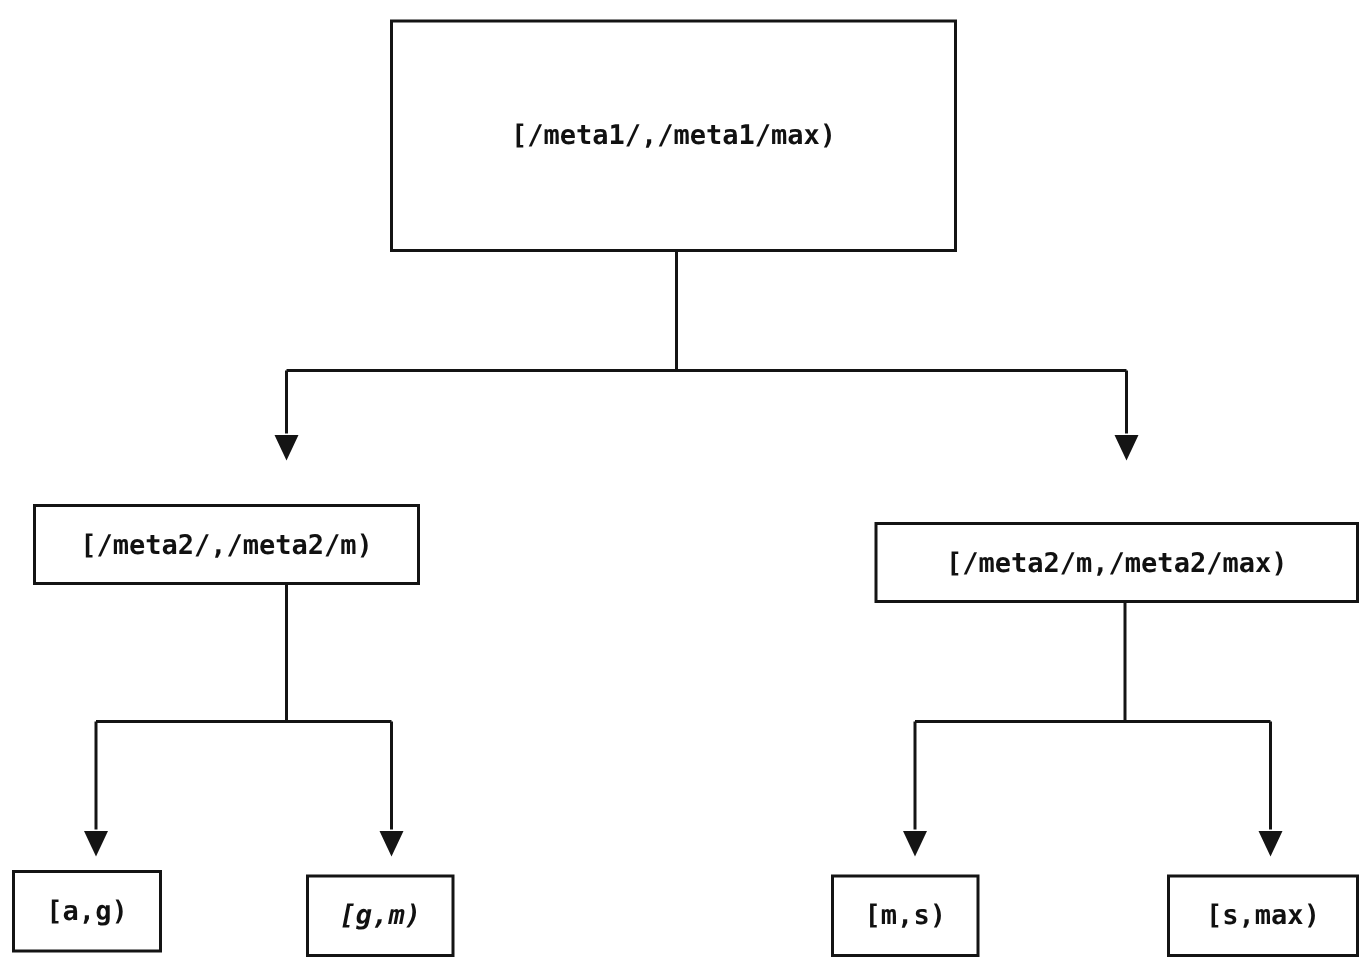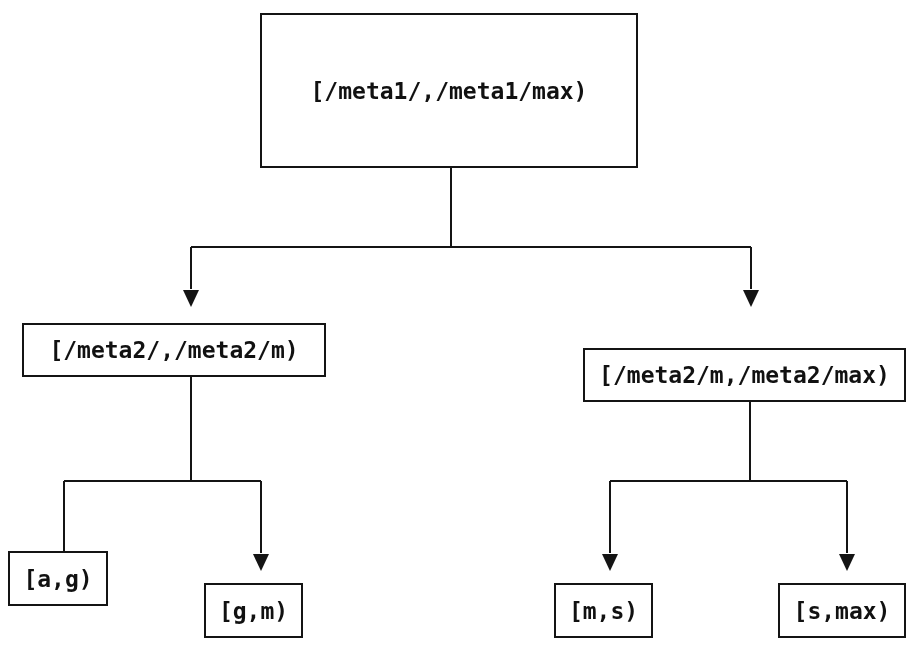--- a/index.html
+++ b/index.html
@@ -18,29 +18,29 @@
   .node {
     position: absolute;
     box-sizing: border-box;
     border: 2px solid #141414;
     background: #ffffff;
     display: flex;
     align-items: center;
     justify-content: center;
     color: #111111;
     font-weight: bold;
-    font-size: 23px;
+    font-size: 18px;
     letter-spacing: 0;
     white-space: nowrap;
   }
   .node-root        { left: 260px; top: 13px;  width: 378px; height: 155px; }
-  .node-left-child  { left: 22px;  top: 323px; width: 304px; height: 54px;  }
+  .node-left-child  { left: 22px;  top: 336px; width: 258px; height: 54px;  }
   .node-right-child { left: 583px; top: 323px; width: 323px; height: 54px; margin-top: 25px;  }
-  .node-leaf-a-g    { left: 8px;   top: 551px; width: 100px; height: 55px;  }
-  .node-leaf-g-m    { left: 204px; top: 583px; width: 99px;  height: 55px;  }
+  .node-leaf-a-g    { left: 8px;   top: 580px; width: 100px; height: 55px;  }
+  .node-leaf-g-m    { left: 204px; top: 583px; width: 99px;  height: 55px; font-style: italic;  }
   .node-leaf-m-s    { left: 554px; top: 583px; width: 99px;  height: 55px;  }
   .node-leaf-s-max  { left: 778px; top: 583px; width: 128px; height: 55px;  }
   svg.edges {
     position: absolute;
     left: 0;
     top: 0;
     width: 912px;
     height: 652px;
     pointer-events: none;
   }

